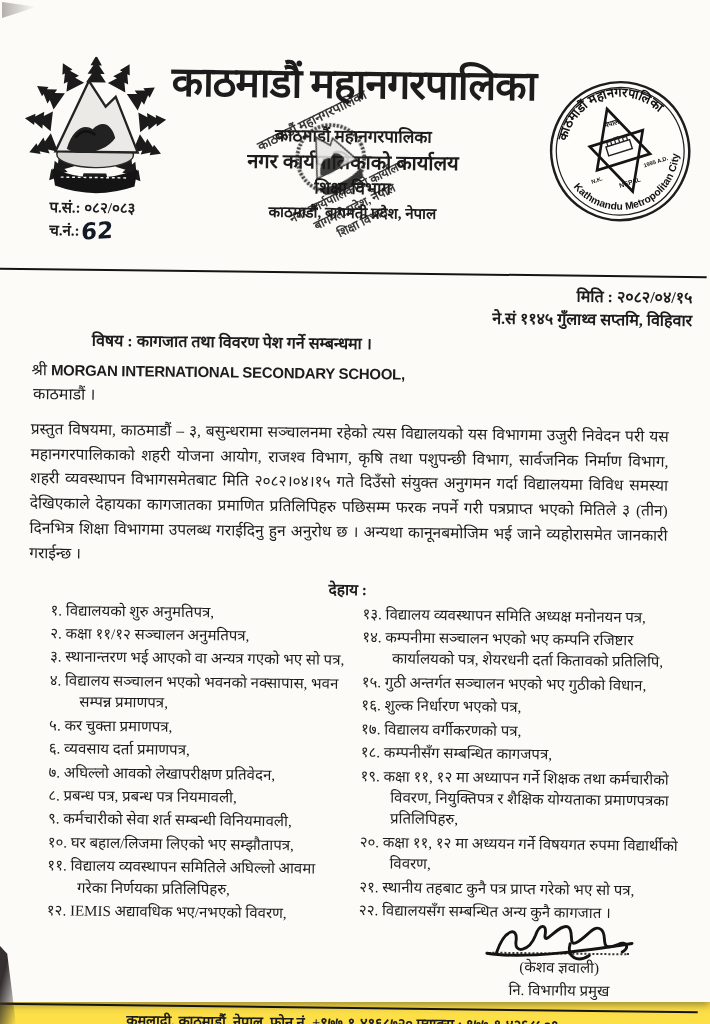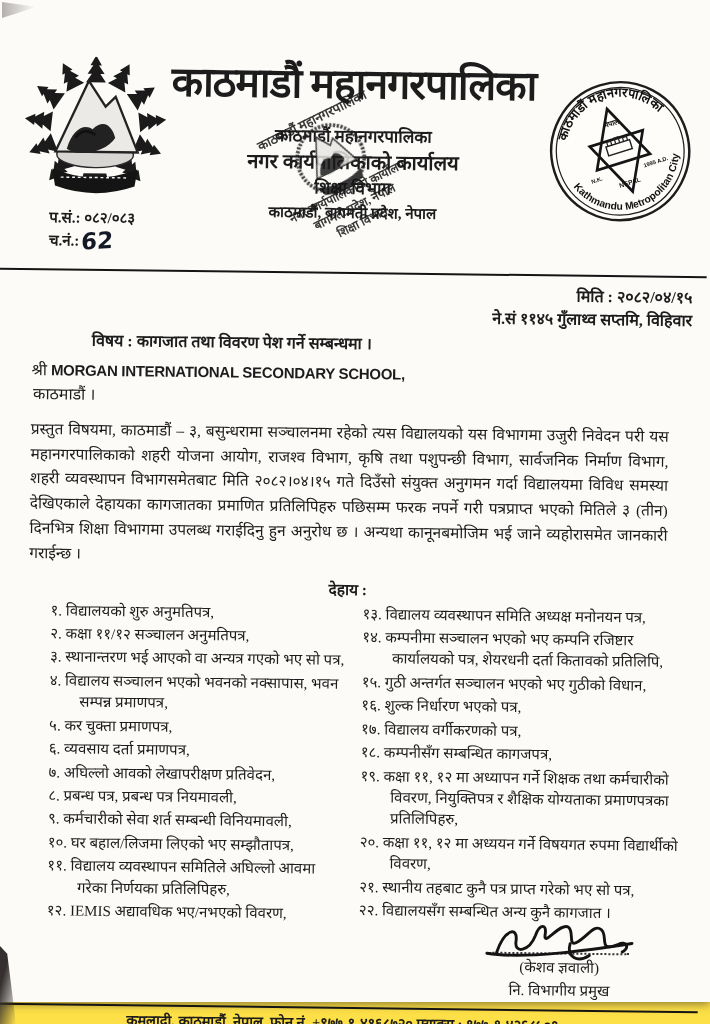--- a/index.html
+++ b/index.html
@@ -13,21 +13,21 @@
   .header{position:relative;height:268px;}
   .emblem{position:absolute;left:26px;top:56px;width:142px;height:152px;}
   .main-title{position:absolute;left:120px;right:120px;top:50px;text-align:center;
               font-size:41px;font-weight:700;letter-spacing:-1px;white-space:nowrap;}
   .sub{position:absolute;left:120px;right:120px;text-align:center;white-space:nowrap;}
   .sub1{top:120px;font-size:17px;font-weight:700;}
   .sub2{top:144px;font-size:20px;font-weight:700;}
   .sub3{top:172px;font-size:17px;font-weight:700;}
   .sub4{top:198px;font-size:15px;font-weight:700;}
   .seal{position:absolute;right:16px;top:72px;width:144px;height:144px;transform:rotate(-18deg);}
-  .ref{position:absolute;left:52px;top:206px;font-size:15px;font-weight:700;line-height:1.5;}
+  .ref{position:absolute;left:52px;top:196px;font-size:15px;font-weight:700;line-height:1.5;}
   .ch-line{display:flex;align-items:center;gap:2px;}
   .hand62{font-family:"DejaVu Sans",sans-serif;font-size:23px;font-weight:700;color:#131925;
           transform:rotate(-4deg) skewX(-6deg);display:inline-block;line-height:1;}
 
   
   .stamp{position:absolute;left:218px;top:98px;width:252px;height:158px;transform:rotate(-27deg);
          text-align:center;color:rgba(26,26,26,.88);pointer-events:none;}
   .stamp .crest{position:absolute;left:88px;top:14px;width:76px;height:84px;opacity:.85;filter:blur(.3px);}
   .stamp .s1{padding-top:2px;font-size:13px;font-weight:700;}
   .stamp .s2{margin-top:62px;font-size:12px;font-weight:700;}

